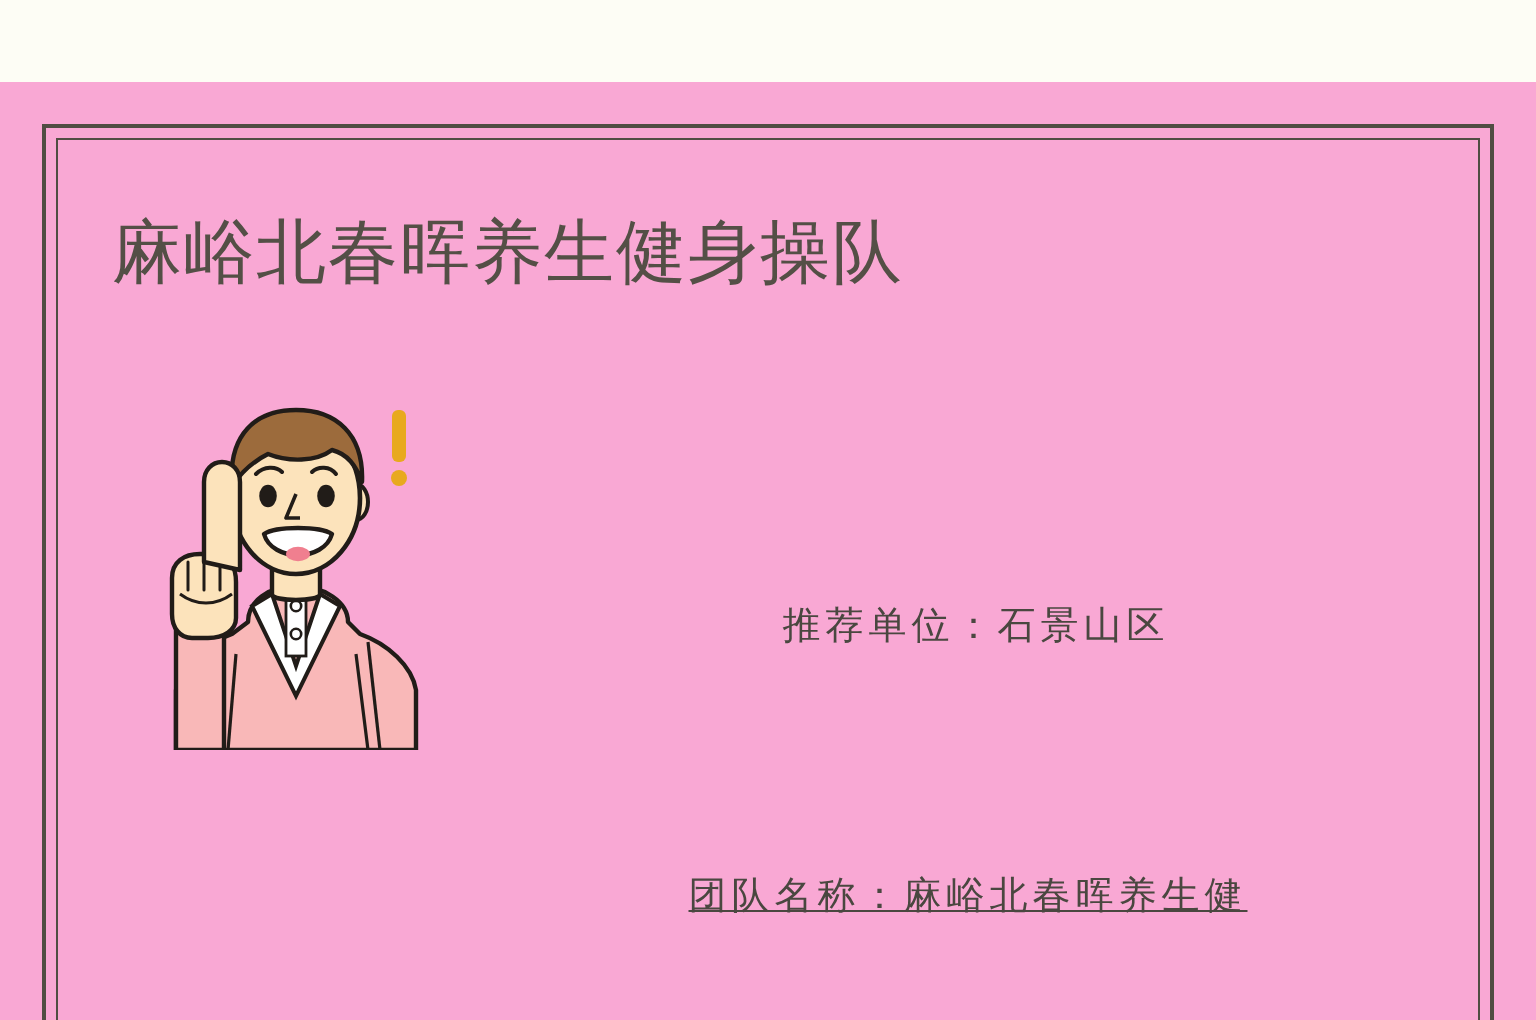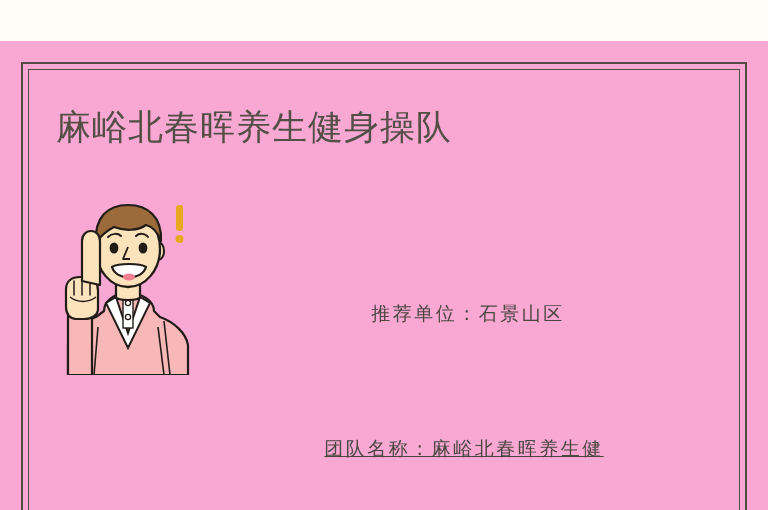--- a/index.html
+++ b/index.html
@@ -57,21 +57,21 @@
     letter-spacing: 1px;
     color: #544f46;
     font-family: "DejaVu Sans", "Liberation Sans", sans-serif;
     font-weight: 400;
     white-space: nowrap;
   }
 
   
   .content {
     position: absolute;
-    left: 24px;
+    left: 44px;
     top: 140px;
     width: 712px;
     height: 230px;
   }
 
   
   .illustration {
     position: absolute;
     left: 34px;
     top: 12px;

